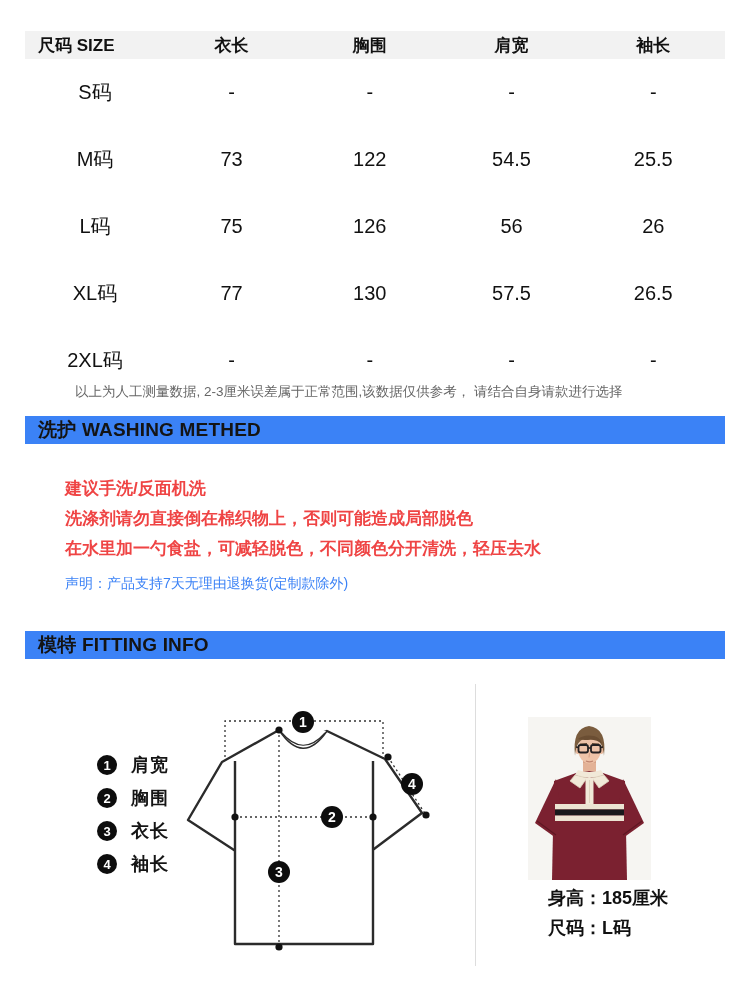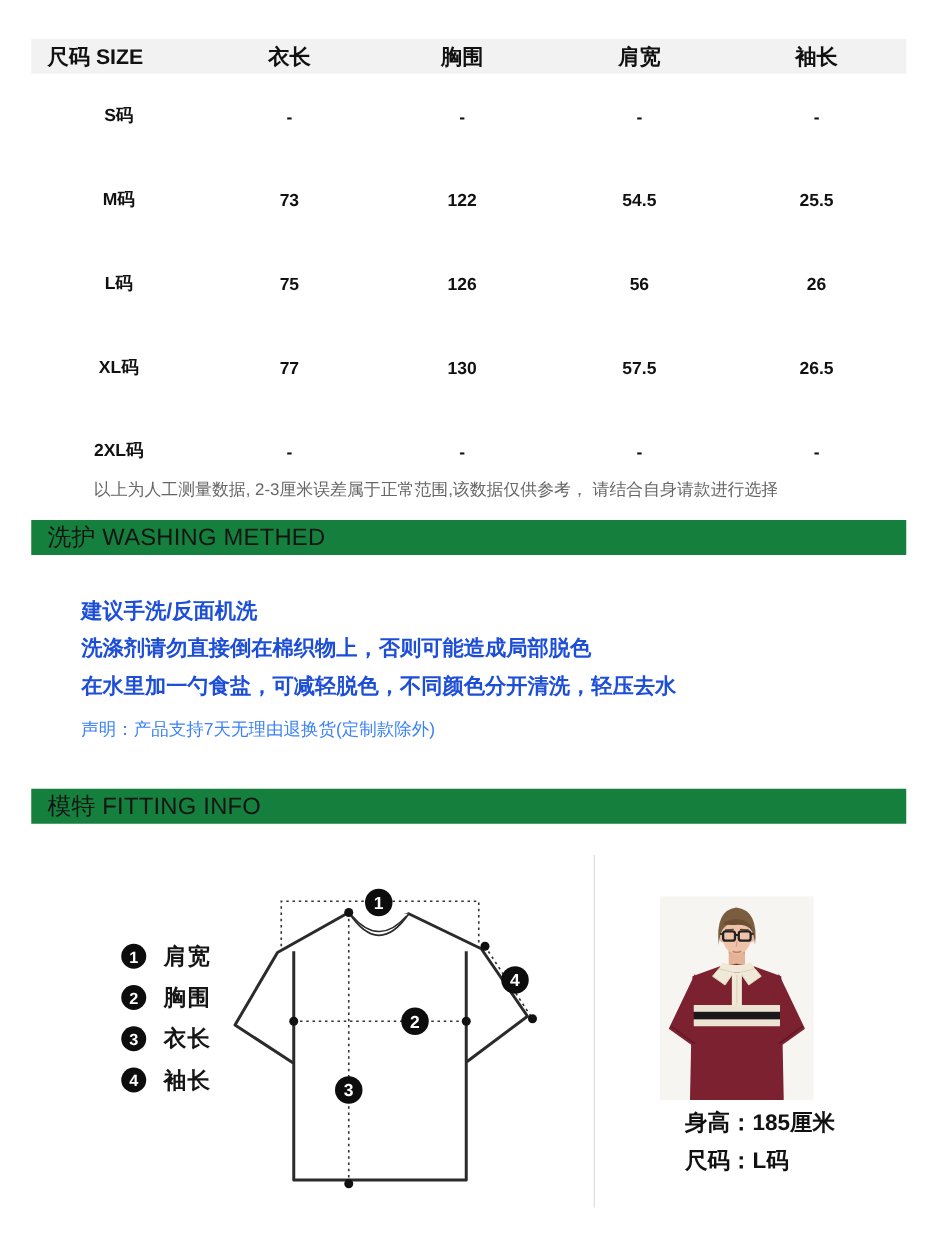--- a/index.html
+++ b/index.html
@@ -14,26 +14,26 @@
     width: 750px;
     height: 996px;
     background: #ffffff;
     overflow: hidden;
   }
   .inner { margin: 0 25px; }
 
   
   .bar {
     height: 28px;
-    background: #15803d;
+    background: #3b82f6;
     display: flex;
     align-items: center;
     padding-left: 13px;
     font-size: 19px;
-    font-weight: normal;
+    font-weight: bold;
     letter-spacing: 0.2px;
     color: #141414;
   }
 
   
   .size-table { padding-top: 31px; }
   .size-grid-row {
     display: grid;
     grid-template-columns: 20% 19% 20.5% 20% 20.5%;
     align-items: center;
@@ -41,40 +41,40 @@
   .size-head {
     height: 28px;
     background: #f2f2f2;
     font-size: 17px;
     font-weight: bold;
   }
   .size-head .cell { text-align: center; }
   .size-head .cell.first { text-align: left; padding-left: 13px; }
   .size-row {
     height: 67px;
-    font-size: 14px;
-    font-weight: bold;
+    font-size: 20px;
+    font-weight: normal;
   }
   .size-row .cell { text-align: center; }
   .table-note {
     margin: -12px 0 0 50px;
     font-size: 13.5px;
     line-height: 20px;
     color: #666666;
     font-weight: normal;
   }
 
   
   .washing-title { margin-top: 14px; }
   .wash-lines {
     margin: 30px 0 4px 40px;
     font-size: 17px;
     font-weight: bold;
     line-height: 30px;
-    color: #1d4ed8;
+    color: #ef4444;
   }
   .wash-disclaimer {
     margin: 8px 0 0 40px;
     font-size: 14px;
     line-height: 22px;
     color: #3b82f6;
   }
 
   
   .fitting-title { margin-top: 37px; }

